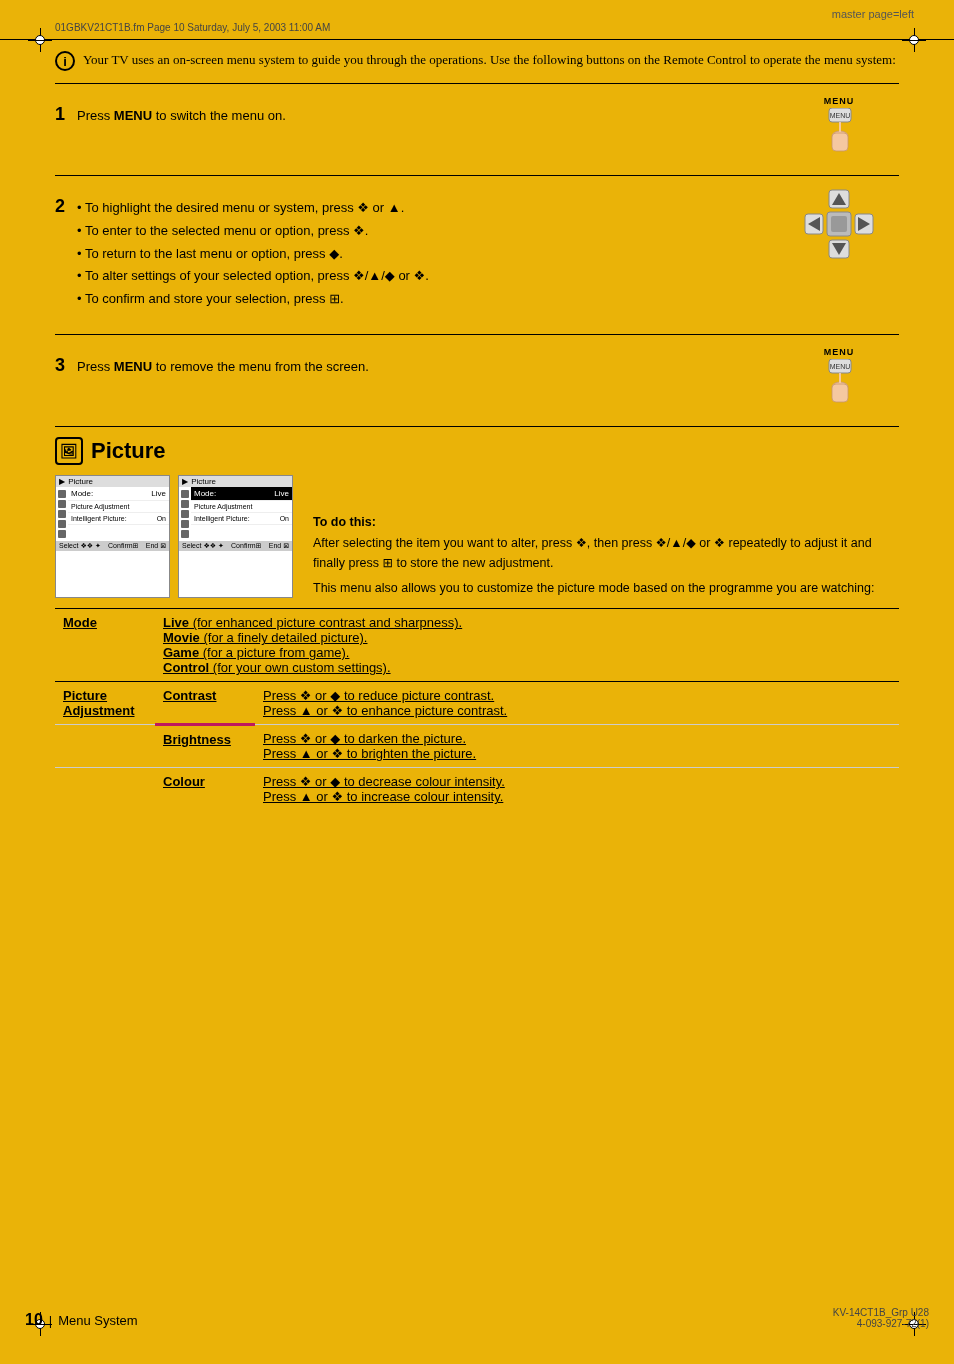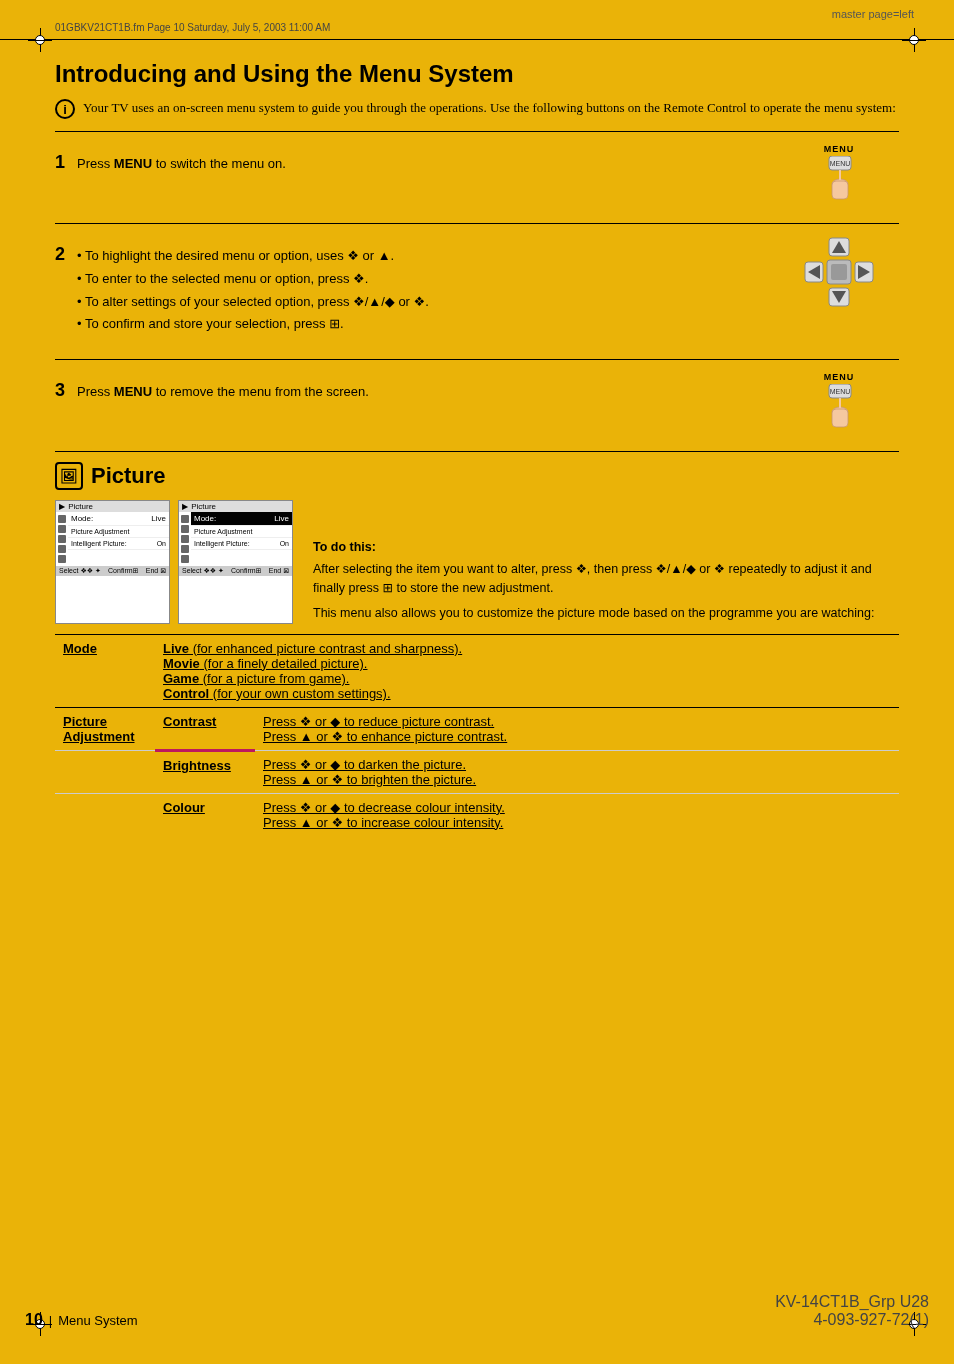--- a/index.html
+++ b/index.html
@@ -295,21 +295,21 @@
       font-size: 13px;
     }
     .page-num {
       font-size: 16px;
       font-weight: bold;
     }
     .footer-label {
       font-size: 13px;
     }
     .footer-right {
-      font-size: 16px;
+      font-size: 10px;
       color: #444;
       text-align: right;
     }
   </style>
 </head>
 <body>
 
 <div class="page-container">
 
   <div class="crosshair ch-tl">
@@ -327,21 +327,20 @@
 
   <div class="top-header">
     <span>master page=left</span>
   </div>
   <div class="file-info">
     <span>01GBKV21CT1B.fm  Page 10  Saturday, July 5, 2003  11:00 AM</span>
   </div>
 
   <div class="main-content">
 
-    <h1 class="section-title">Introducing and Using the Menu System</h1>
 
     <div class="info-box">
       <div class="info-icon">i</div>
       <div class="info-text">Your TV uses an on-screen menu system to guide you through the operations. Use the following buttons on the Remote Control to operate the menu system:</div>
     </div>
 
     <hr class="divider">
 
     <div style="display:flex; align-items:flex-start; margin: 12px 0 12px 0;">
       <div style="flex:1;">
@@ -370,22 +369,23 @@
     </div>
 
     <hr class="divider">
 
     <div style="display:flex; align-items:flex-start; margin: 12px 0 12px 0;">
       <div style="flex:1;">
         <div class="step">
           <span class="step-num">2</span>
           <div class="step-content">
             <ul>
-              <li>To highlight the desired menu or option, uses ❖ or ▲.</li>
+              <li>To highlight the desired menu or system, press ❖ or ▲.</li>
               <li>To enter to the selected menu or option, press ❖.</li>
+              <li>To return to the last menu or option, press ◆.</li>
               <li>To alter settings of your selected option, press ❖/▲/◆ or ❖.</li>
               <li>To confirm and store your selection, press ⊞.</li>
             </ul>
           </div>
         </div>
       </div>
       <div class="step-image-area">
 
         <svg width="72" height="72" viewBox="0 0 72 72">
 

